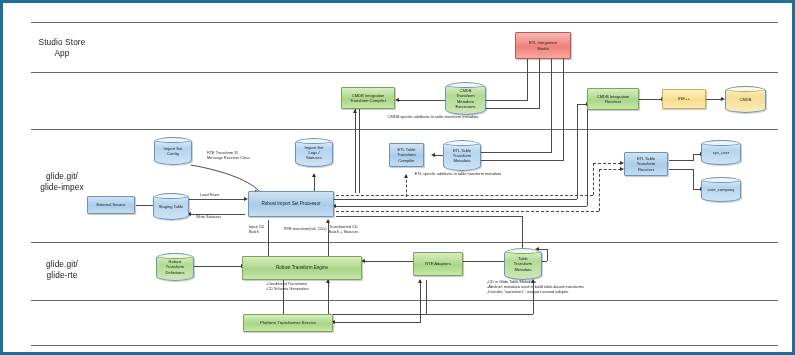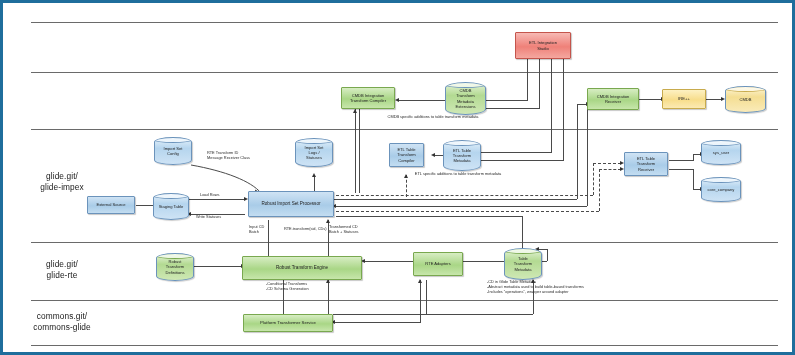--- a/index.html
+++ b/index.html
@@ -104,26 +104,26 @@
 <div id="canvas">
 <div id="inner">
 
   <div class="lane-line" style="top:19px;"></div>
   <div class="lane-line" style="top:69px;"></div>
   <div class="lane-line" style="top:126px;"></div>
   <div class="lane-line" style="top:239px;"></div>
   <div class="lane-line" style="top:297px;"></div>
   <div class="lane-line" style="top:342px;"></div>
 
+  <div class="lane-label" style="left:6px;top:34px;width:106px;">Studio Store
+App</div>
   <div class="lane-label" style="left:4px;top:168px;width:110px;">glide.git/
 glide-impex</div>
   <div class="lane-label" style="left:4px;top:256px;width:110px;">glide.git/
 glide-rte</div>
-  <div class="lane-label" style="left:2px;top:308px;width:114px;">commons.git/
-commons-glide</div>
 
   <div class="ln lv" style="left:524px;top:56px;height:42px;"></div>
   <div class="ln lh" style="left:483px;top:97px;width:42px;"></div>
   <div class="arw arw-l" style="left:479px;top:94.5px;"></div>
 
   <div class="ln lv" style="left:536px;top:56px;height:49px;"></div>
   <div class="ln lh" style="left:483px;top:105px;width:54px;"></div>
   <div class="arw arw-l" style="left:479px;top:102.5px;"></div>
 
   <div class="ln lv" style="left:548px;top:56px;height:94px;"></div>

